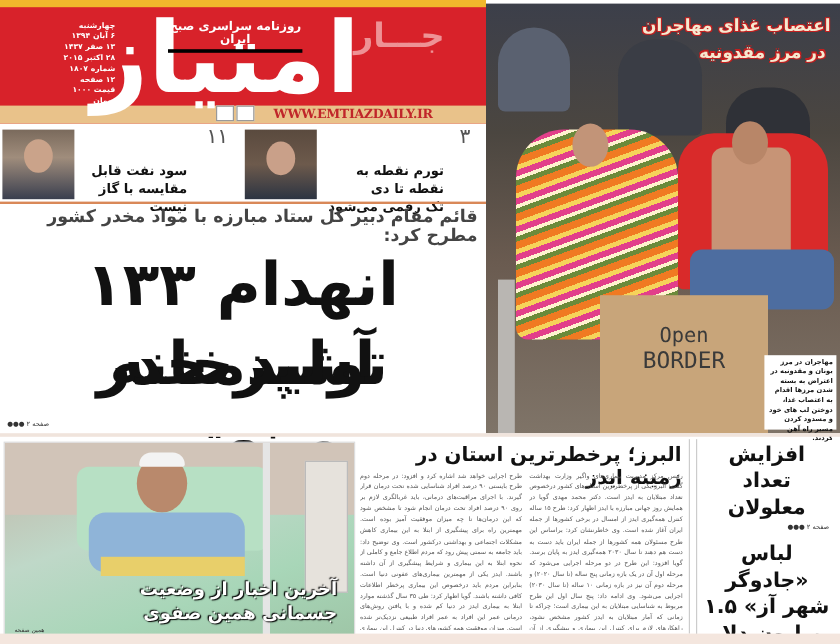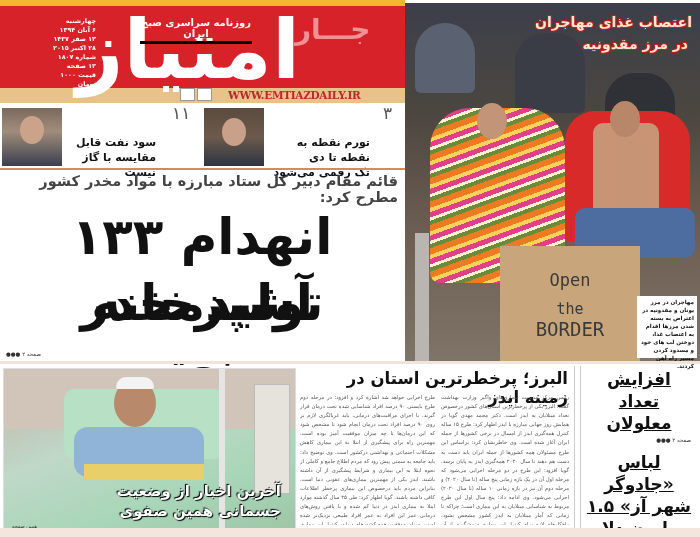--- a/index.html
+++ b/index.html
@@ -36,21 +36,21 @@
   .sign { background: #c8a57a; color: #3a3a3a; font-family: "DejaVu Sans Mono", monospace; text-align: center; }
   .mig-caption { left: 637px; top: 296px; width: 60px; height: 62px; background: #fff; font-size: 5.6px; font-weight: bold; color: #111; direction: rtl; text-align: right; line-height: 8px; padding: 2px 3px; }
 
   
   .hline { left: 0; top: 361px; width: 700px; height: 3px; background: #f0e4dc; }
   .hosp-photo { left: 3px; top: 368px; width: 293px; height: 167px; background: linear-gradient(160deg,#c2b3a5 0%,#bfd8c8 40%,#a8d6b8 70%,#9ec5a6 100%); overflow: hidden; border: 1px solid #ddd; }
   .hosp-title { right: 14px; top: 112px; font-size: 15px; font-weight: bold; color: #fff; direction: rtl; line-height: 20px; text-shadow: 1px 1px 1px #000, -1px -1px 1px #000; }
   .alborz-title { left: 298px; top: 369px; width: 270px; font-size: 16.5px; font-weight: bold; color: #111; direction: rtl; text-align: right; letter-spacing: -0.5px; }
   .body-col { font-size: 5.3px; color: #555; direction: rtl; text-align: justify; line-height: 9.1px; overflow: hidden; }
   .side-col { left: 580px; top: 366px; width: 117px; height: 170px; direction: rtl; text-align: center; border-left: 1px solid #ccc; }
-  .side-h { font-size: 17px; font-weight: bold; color: #111; line-height: 22px; text-decoration: underline; }
+  .side-h { font-size: 17px; font-weight: bold; color: #111; line-height: 22px; }
   .bottom-band { left: 0; top: 528px; width: 700px; height: 9px; background: #f4e6de; }
 </style>
 </head>
 <body>
 
 <div class="abs mast"></div>
 <div class="abs mast-top"></div>
 <div class="abs mast-tan"></div>
 <div class="abs mast-logo-ghost">جـــار</div>
 <div class="abs mast-logo">امتیاز</div>
@@ -99,21 +99,20 @@
   <div class="abs" style="left:110px;top:30px;width:70px;height:80px;border-radius:30px 30px 6px 6px;background:#3a3d45;"></div>
   <div class="abs" style="left:200px;top:70px;width:70px;height:80px;border-radius:30px 30px 6px 6px;background:#2f3137;"></div>
   <div class="abs blanket" style="left:25px;top:105px;width:135px;height:175px;border-radius:40px 40px 10px 10px;"></div>
   <div class="abs" style="left:72px;top:100px;width:30px;height:36px;border-radius:50%;background:#c29478;"></div>
   <div class="abs red-cloth" style="left:160px;top:108px;width:125px;height:130px;border-radius:30px 30px 4px 4px;"></div>
   <div class="abs" style="left:188px;top:120px;width:66px;height:110px;background:#c79476;border-radius:10px;"></div>
   <div class="abs" style="left:205px;top:98px;width:30px;height:36px;border-radius:50%;background:#b88668;"></div>
   <div class="abs" style="left:170px;top:205px;width:120px;height:50px;background:#4d6da0;border-radius:10px;"></div>
   <div class="abs sign" style="left:95px;top:243px;width:140px;height:115px;">
     <div style="font-size:17px;margin-top:24px;">Open</div>
-    <div style="font-size:15px;margin-top:10px;">the</div>
     <div style="font-size:19px;">BORDER</div>
   </div>
   <div class="abs" style="left:10px;top:230px;width:14px;height:128px;background:#b9b6b2;"></div>
   <div class="abs mig-title">
     <div>اعتصاب غذای مهاجران</div>
     <div style="margin-right:4px;">در مرز مقدونیه</div>
   </div>
 </div>
 <div class="abs mig-caption">مهاجران در مرز یونان و مقدونیه در اعتراض به بسته شدن مرزها اقدام به اعتصاب غذا، دوختن لب های خود و مسدود کردن مسیر راه آهن کردند.</div>
 

